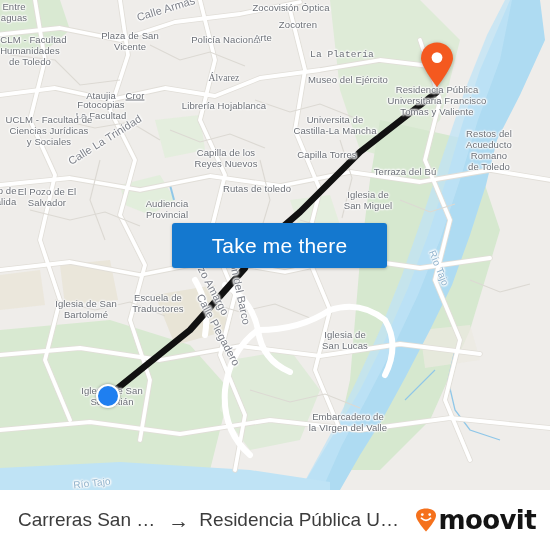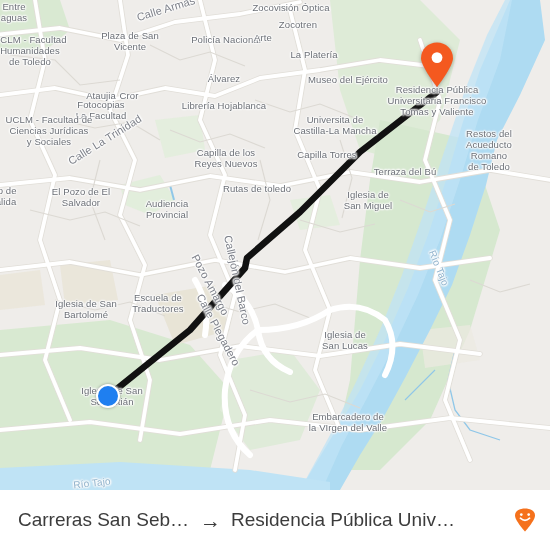--- a/index.html
+++ b/index.html
@@ -256,41 +256,41 @@
         <div class="maplabel" style="left: 14px; top: 12px;">Entre
 aguas</div>
         <div class="maplabel" style="left: 30px; top: 50px;">UCLM - Facultad
 Humanidades
 de Toledo</div>
         <div class="maplabel" style="left: 101px; top: 69px; margin-top: 41px;">Fotocopias
 La Facultad</div>
         <div class="maplabel" style="left: 130px; top: 41px;">Plaza de San
 Vicente</div>
         <div class="maplabel" style="left: 101px; top: 95px;">Ataujia</div>
-        <div class="maplabel" style="left: 129px; top: 95px;">Cror</div>
+        <div class="maplabel" style="left: 135px; top: 95px; text-decoration: underline;">Cror</div>
         <div class="maplabel" style="left: 49px; top: 130px;">UCLM - Facultad de
 Ciencias Jurídicas
 y Sociales</div>
         <div class="maplabel street" style="left: 105px; top: 140px; transform: translate(-50%, -50%) rotate(-32deg);">Calle La Trinidad</div>
         <div class="maplabel street" style="left: 166px; top: 9px; transform: translate(-50%, -50%) rotate(-17deg);">Calle Armas</div>
         <div class="maplabel" style="left: 226px; top: 39px;">Policía Nacional</div>
         <div class="maplabel" style="left: 291px; top: 7px;">Zocovisión Óptica</div>
         <div class="maplabel" style="left: 298px; top: 24px;">Zocotren</div>
         <div class="maplabel" style="left: 263px; top: 37px;">Arte</div>
-        <div class="maplabel" style="left: 314px; top: 54px;">La Platería</div>
+        <div class="maplabel" style="left: 342px; top: 54px; font-family: Liberation Mono, monospace;">La Platería</div>
         <div class="maplabel" style="left: 348px; top: 79px;">Museo del Ejército</div>
-        <div class="maplabel" style="left: 224px; top: 78px;">Álvarez</div>
+        <div class="maplabel" style="left: 224px; top: 78px; font-family: Liberation Serif, serif;">Álvarez</div>
         <div class="maplabel" style="left: 224px; top: 105px;">Librería Hojablanca</div>
         <div class="maplabel" style="left: 335px; top: 125px;">Universita de
 Castilla-La Mancha</div>
         <div class="maplabel" style="left: 327px; top: 154px;">Capilla Torres</div>
         <div class="maplabel" style="left: 226px; top: 158px;">Capilla de los
 Reyes Nuevos</div>
         <div class="maplabel" style="left: 257px; top: 188px;">Rutas de toledo</div>
-        <div class="maplabel" style="left: 81px; top: 197px;">El Pozo de El
+        <div class="maplabel" style="left: 47px; top: 197px;">El Pozo de El
 Salvador</div>
         <div class="maplabel" style="left: 6px; top: 196px;">lo de
 alida</div>
         <div class="maplabel" style="left: 167px; top: 209px;">Audiencia
 Provincial</div>
         <div class="maplabel" style="left: 368px; top: 200px;">Iglesia de
 San Miguel</div>
         <div class="maplabel" style="left: 405px; top: 171px; text-align: center;">Terraza del Bú</div>
         <div class="maplabel" style="left: 489px; top: 150px;">Restos del
 Acueducto Romano
@@ -317,32 +317,34 @@
 
     <div id="origin-marker" style="left: 108px; top: 396px;"></div>
 
     <div id="dest-marker" style="left: 437px; top: 92px;">
       <svg width="34" height="46" viewBox="0 0 34 46">
         <path d="M17,45 C17,45 33,24.5 33,16.2 C33,7.3 25.8,0.5 17,0.5 C8.2,0.5 1,7.3 1,16.2 C1,24.5 17,45 17,45 Z" fill="#f4591f"></path>
         <circle cx="17" cy="15.6" r="5.4" fill="#ffffff"></circle>
       </svg>
     </div>
 
+    <button id="cta-button">Take me there</button>
 
   </div>
 
   <div id="footer">
     <div id="route-summary">
       <span id="origin-name" class="ep">Carreras San Seba...</span>
       <span id="route-arrow">→</span>
       <span id="dest-name" class="ep">Residencia Pública Universita...</span>
     </div>
     <div id="brand">
       <svg width="22" height="24" viewBox="0 0 22 24">
         <path d="M11,23.5 C11,23.5 21,12.5 21,7.4 C21,2.8 16.5,0.5 11,0.5 C5.5,0.5 1,2.8 1,7.4 C1,12.5 11,23.5 11,23.5 Z" fill="#f5711c"></path>
         <circle cx="7.3" cy="6.6" r="1.35" fill="#ffffff"></circle>
         <circle cx="14.7" cy="6.6" r="1.35" fill="#ffffff"></circle>
         <path d="M6.4,10.2 Q11,14.4 15.6,10.2" fill="none" stroke="#ffffff" stroke-width="1.7" stroke-linecap="round"></path>
       </svg>
+      <span id="brand-name">moovit</span>
     </div>
   </div>
 
 </div>
 
 </body></html>

